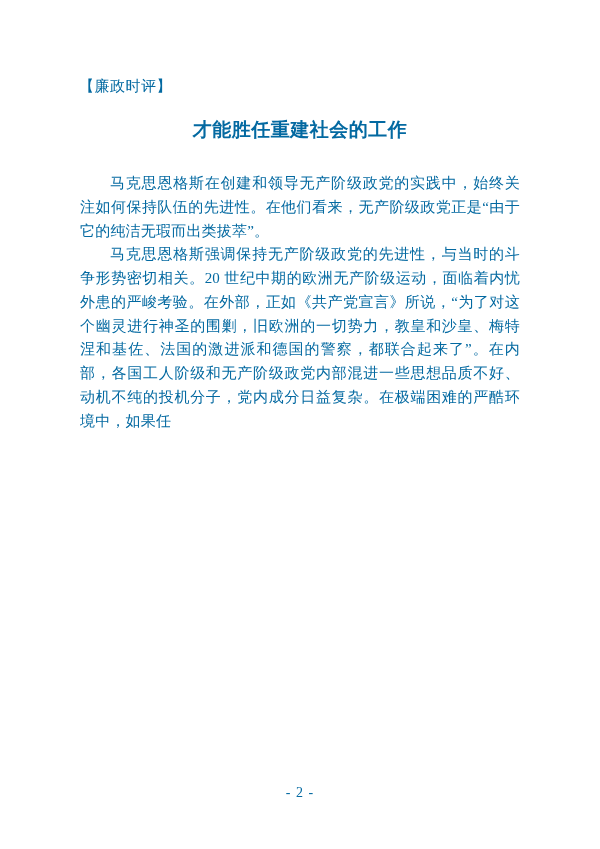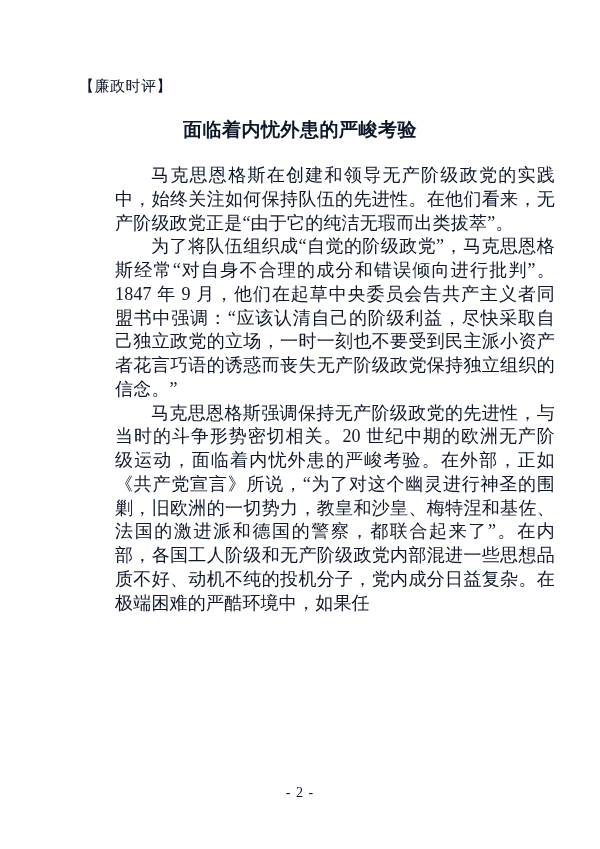--- a/index.html
+++ b/index.html
@@ -7,21 +7,21 @@
     padding: 0;
     background: #ffffff;
   }
   .page {
     position: relative;
     width: 600px;
     height: 849px;
     background: #ffffff;
     overflow: hidden;
     font-family: "Liberation Serif", "DejaVu Serif", serif;
-    color: #0f172a;
+    color: #0369a1;
   }
   .section-label {
     position: absolute;
     left: 79px;
     top: 77px;
     font-size: 15px;
     line-height: 18px;
     letter-spacing: 0.5px;
     white-space: nowrap;
   }
@@ -33,27 +33,26 @@
     margin: 0;
     text-align: center;
     font-size: 19px;
     font-weight: bold;
     letter-spacing: 0.5px;
     line-height: 24px;
   }
   .article-body {
     position: absolute;
     left: 80px;
-    top: 164px;
+    top: 172px;
     width: 440px;
-    font-size: 18px;
+    font-size: 15px;
     line-height: 23.75px;
     text-align: justify;
     text-justify: inter-ideograph;
-    margin-left: 35px;
   }
   .article-body p {
     margin: 0;
     padding: 0;
     text-indent: 2em;
     letter-spacing: 0.2px;
   }
   .page-number {
     position: absolute;
     left: 0;
@@ -64,23 +63,22 @@
     letter-spacing: 1px;
   }
 </style>
 </head>
 <body>
 
 <div class="page">
 
   <div class="section-label">【廉政时评】</div>
 
-  <h1 class="article-title">面临着内忧外患的严峻考验</h1>
+  <h1 class="article-title">才能胜任重建社会的工作</h1>
 
   <div class="article-body">
     <p>马克思恩格斯在创建和领导无产阶级政党的实践中，始终关注如何保持队伍的先进性。在他们看来，无产阶级政党正是“由于它的纯洁无瑕而出类拔萃”。</p>
-    <p>为了将队伍组织成“自觉的阶级政党”，马克思恩格斯经常“对自身不合理的成分和错误倾向进行批判”。1847 年 9 月，他们在起草中央委员会告共产主义者同盟书中强调：“应该认清自己的阶级利益，尽快采取自己独立政党的立场，一时一刻也不要受到民主派小资产者花言巧语的诱惑而丧失无产阶级政党保持独立组织的信念。”</p>
     <p>马克思恩格斯强调保持无产阶级政党的先进性，与当时的斗争形势密切相关。20 世纪中期的欧洲无产阶级运动，面临着内忧外患的严峻考验。在外部，正如《共产党宣言》所说，“为了对这个幽灵进行神圣的围剿，旧欧洲的一切势力，教皇和沙皇、梅特涅和基佐、法国的激进派和德国的警察，都联合起来了”。在内部，各国工人阶级和无产阶级政党内部混进一些思想品质不好、动机不纯的投机分子，党内成分日益复杂。在极端困难的严酷环境中，如果任</p>
   </div>
 
   <div class="page-number">- 2 -</div>
 
 </div>
 
 </body></html>

